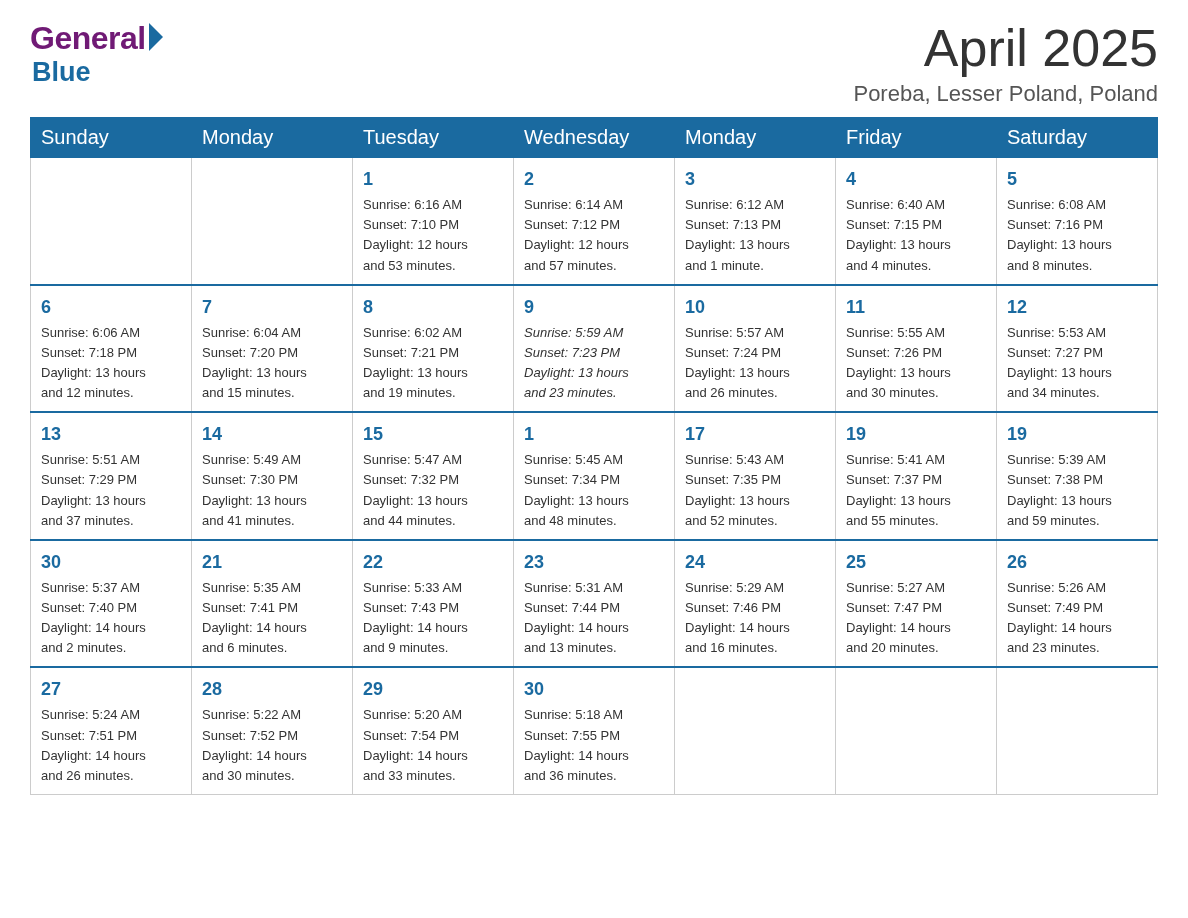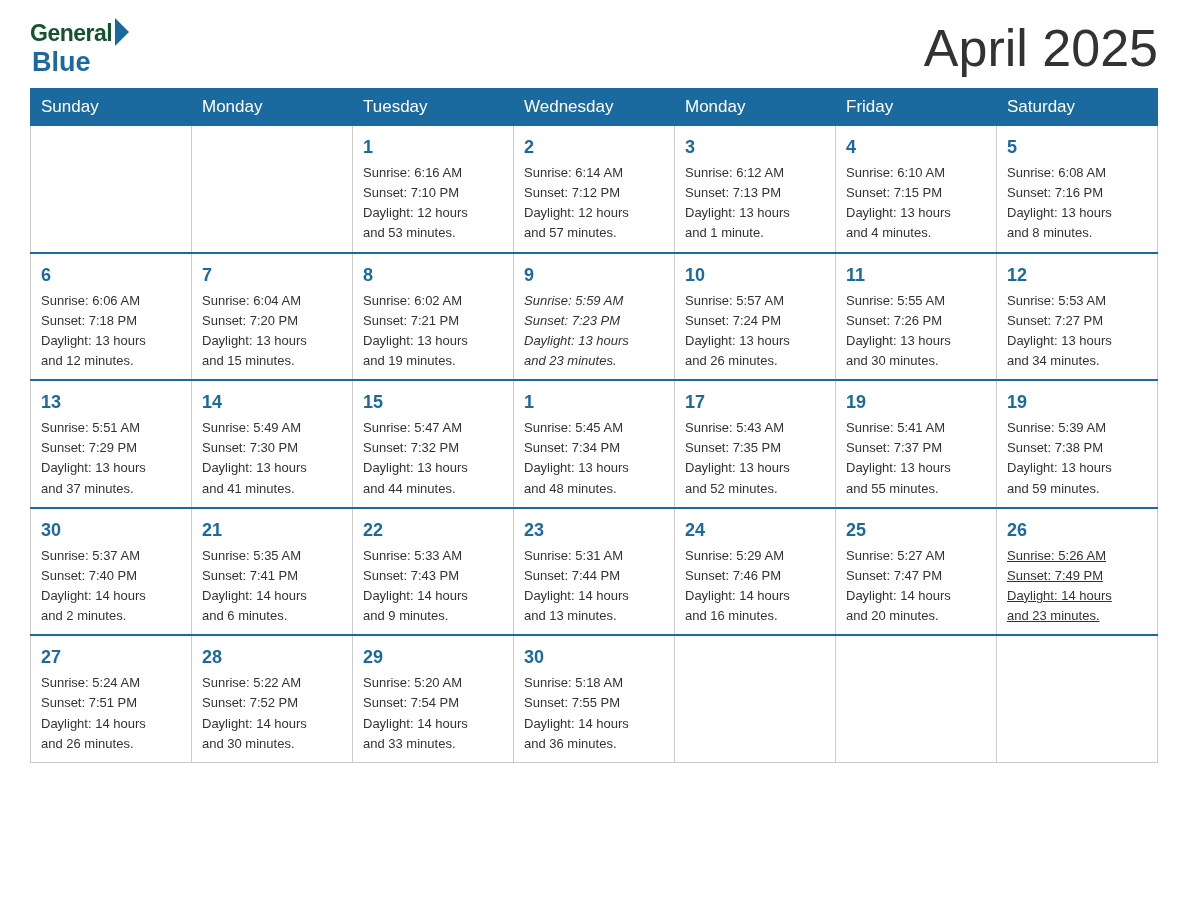--- a/index.html
+++ b/index.html
@@ -20,23 +20,23 @@
     .logo {
       display: flex;
       flex-direction: column;
       align-items: flex-start;
     }
     .logo-text {
       display: flex;
       align-items: center;
     }
     .logo-general {
-      font-size: 23px;
+      font-size: 32px;
       font-weight: bold;
-      color: #14532d;
+      color: #701a75;
       letter-spacing: -0.5px;
     }
     .logo-arrow {
       width: 0;
       height: 0;
       border-left: 14px solid #1a6aa0;
       border-top: 14px solid transparent;
       border-bottom: 14px solid transparent;
       margin-left: 3px;
       margin-top: -4px;
@@ -62,21 +62,21 @@
       margin-top: 4px;
     }
     .calendar {
       width: 100%;
       border-collapse: collapse;
       border: 1px solid #aaa;
     }
     .calendar th {
       background-color: #1a6aa0;
       color: #fff;
-      font-size: 17px;
+      font-size: 20px;
       font-weight: normal;
       padding: 8px 10px;
       text-align: left;
       border: 1px solid #1a6aa0;
     }
     .calendar td {
       vertical-align: top;
       padding: 8px 10px;
       border: 1px solid #ccc;
       width: calc(100% / 7);
@@ -109,20 +109,21 @@
 <div class="header">
   <div class="logo">
     <div class="logo-text">
       <span class="logo-general">General</span>
       <div class="logo-arrow"></div>
     </div>
     <span class="logo-blue">Blue</span>
   </div>
   <div class="title-section">
     <div class="month-year">April 2025</div>
+    <div class="location">Poreba, Lesser Poland, Poland</div>
   </div>
 </div>
 
 <table class="calendar">
   <thead>
     <tr>
     <th>Sunday</th>
         <th>Monday</th>
         <th>Tuesday</th>
         <th>Wednesday</th>
@@ -151,21 +152,21 @@
         </td>
         <td>
           <span class="day-number">3</span>
           <div class="day-info" style="white-space: pre-line;">Sunrise: 6:12 AM
 Sunset: 7:13 PM
 Daylight: 13 hours
 and 1 minute.</div>
         </td>
         <td>
           <span class="day-number">4</span>
-          <div class="day-info" style="white-space: pre-line;">Sunrise: 6:10 AM
+          <div class="day-info" style="white-space: pre-line;">Sunrise: 6:40 AM
 Sunset: 7:15 PM
 Daylight: 13 hours
 and 4 minutes.</div>
         </td>
         <td>
           <span class="day-number">5</span>
           <div class="day-info" style="white-space: pre-line;">Sunrise: 6:08 AM
 Sunset: 7:16 PM
 Daylight: 13 hours
 and 8 minutes.</div>
@@ -311,21 +312,21 @@
         </td>
         <td>
           <span class="day-number">25</span>
           <div class="day-info" style="white-space: pre-line;">Sunrise: 5:27 AM
 Sunset: 7:47 PM
 Daylight: 14 hours
 and 20 minutes.</div>
         </td>
         <td>
           <span class="day-number">26</span>
-          <div class="day-info" style="white-space: pre-line; text-decoration: underline;">Sunrise: 5:26 AM
+          <div class="day-info" style="white-space: pre-line;">Sunrise: 5:26 AM
 Sunset: 7:49 PM
 Daylight: 14 hours
 and 23 minutes.</div>
         </td>
       </tr>
       <tr class="row-divider">
         <td>
           <span class="day-number">27</span>
           <div class="day-info" style="white-space: pre-line;">Sunrise: 5:24 AM
 Sunset: 7:51 PM

